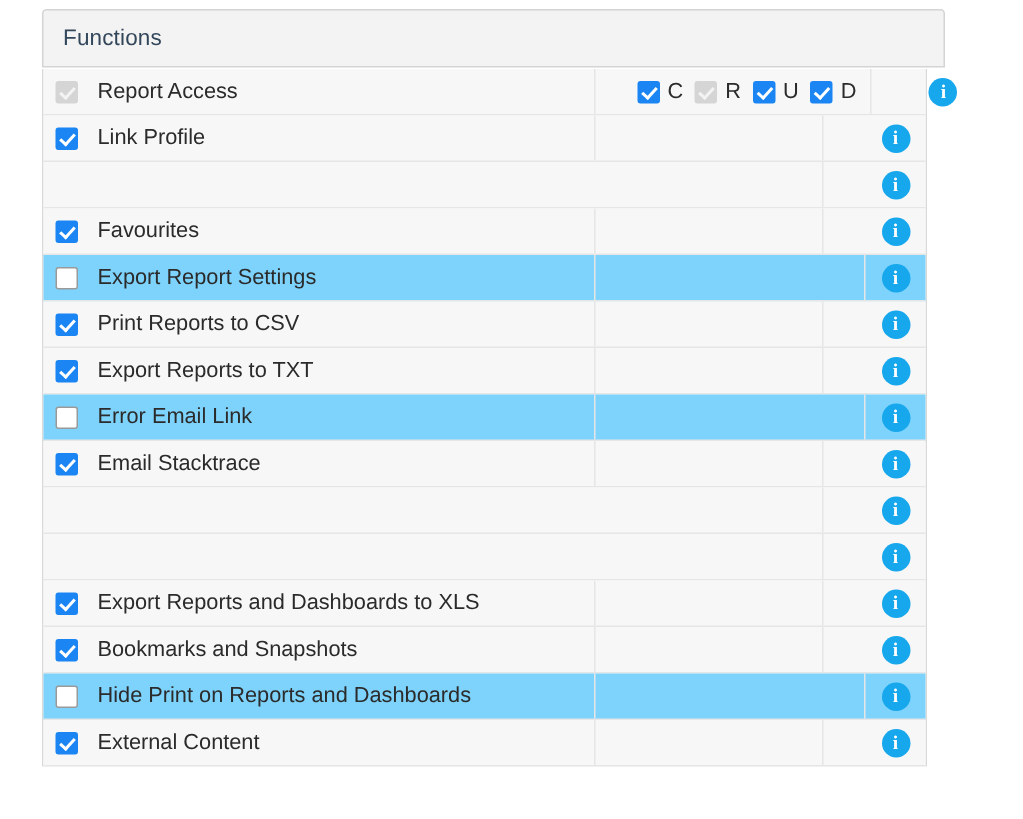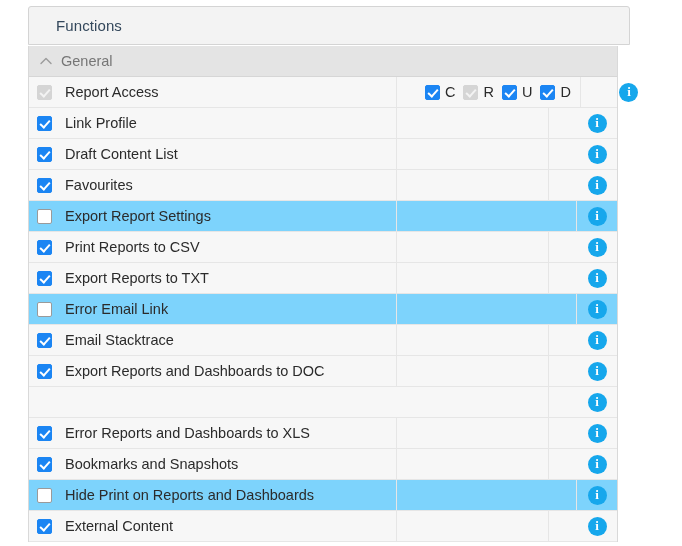--- a/index.html
+++ b/index.html
@@ -30,21 +30,21 @@
     left: 28px;
     top: 6px;
     width: 602px;
     height: 39px;
     box-sizing: border-box;
     background: #f3f3f3;
     border: 1px solid #d4d4d4;
     border-radius: 3px 3px 0 0;
     display: flex;
     align-items: center;
-    padding-left: 27px;
+    padding-left: 13px;
   }
   .panel-header-title {
     font-size: 15px;
     color: #33475b;
     letter-spacing: 0.1px;
   }
 
   
   .perm-table {
     position: absolute;
@@ -197,28 +197,20 @@
 <body>
 
 <div id="app">
 
   <div class="panel-header">
     <div class="panel-header-title">Functions</div>
   </div>
 
   <div class="perm-table">
 
-    <div class="group-header">
-      <span class="chevron">
-        <svg width="18" height="18" viewBox="0 0 18 18" aria-hidden="true">
-          <path d="M4 11.5 L9 6.5 L14 11.5" fill="none" stroke="#9b9b9b" stroke-width="1.4" stroke-linecap="round" stroke-linejoin="round"></path>
-        </svg>
-      </span>
-      <span class="group-title">General</span>
-    </div>
 
     <div id="rows-container">
         <div class="row shaded">
           <div class="cell-name">
             <span class="cb disabled-on"></span>
             <span class="row-label">Report Access</span>
           </div>
           <div class="cell-crud">
             <div class="crud-group">
               <div class="crud-item">
@@ -251,24 +243,20 @@
             <span class="row-label">Link Profile</span>
           </div>
           <div class="cell-crud"></div>
           <div class="cell-info">
             <div class="info-icon">
               <span>i</span>
             </div>
           </div>
         </div>
         <div class="row shaded">
-          <div class="cell-name">
-            <span class="cb on"></span>
-            <span class="row-label">Draft Content List</span>
-          </div>
           <div class="cell-crud"></div>
           <div class="cell-info">
             <div class="info-icon">
               <span>i</span>
             </div>
           </div>
         </div>
         <div class="row shaded">
           <div class="cell-name">
             <span class="cb on"></span>
@@ -335,43 +323,39 @@
             <span class="row-label">Email Stacktrace</span>
           </div>
           <div class="cell-crud"></div>
           <div class="cell-info">
             <div class="info-icon">
               <span>i</span>
             </div>
           </div>
         </div>
         <div class="row shaded">
-          <div class="cell-name">
-            <span class="cb on"></span>
-            <span class="row-label">Export Reports and Dashboards to DOC</span>
-          </div>
-          <div class="cell-crud"></div>
-          <div class="cell-info">
-            <div class="info-icon">
-              <span>i</span>
-            </div>
-          </div>
-        </div>
-        <div class="row shaded">
-          <div class="cell-crud"></div>
-          <div class="cell-info">
-            <div class="info-icon">
-              <span>i</span>
-            </div>
-          </div>
-        </div>
-        <div class="row shaded">
-          <div class="cell-name">
-            <span class="cb on"></span>
-            <span class="row-label">Error Reports and Dashboards to XLS</span>
+          <div class="cell-crud"></div>
+          <div class="cell-info">
+            <div class="info-icon">
+              <span>i</span>
+            </div>
+          </div>
+        </div>
+        <div class="row shaded">
+          <div class="cell-crud"></div>
+          <div class="cell-info">
+            <div class="info-icon">
+              <span>i</span>
+            </div>
+          </div>
+        </div>
+        <div class="row shaded">
+          <div class="cell-name">
+            <span class="cb on"></span>
+            <span class="row-label">Export Reports and Dashboards to XLS</span>
           </div>
           <div class="cell-crud"></div>
           <div class="cell-info">
             <div class="info-icon">
               <span>i</span>
             </div>
           </div>
         </div>
         <div class="row shaded">
           <div class="cell-name">

